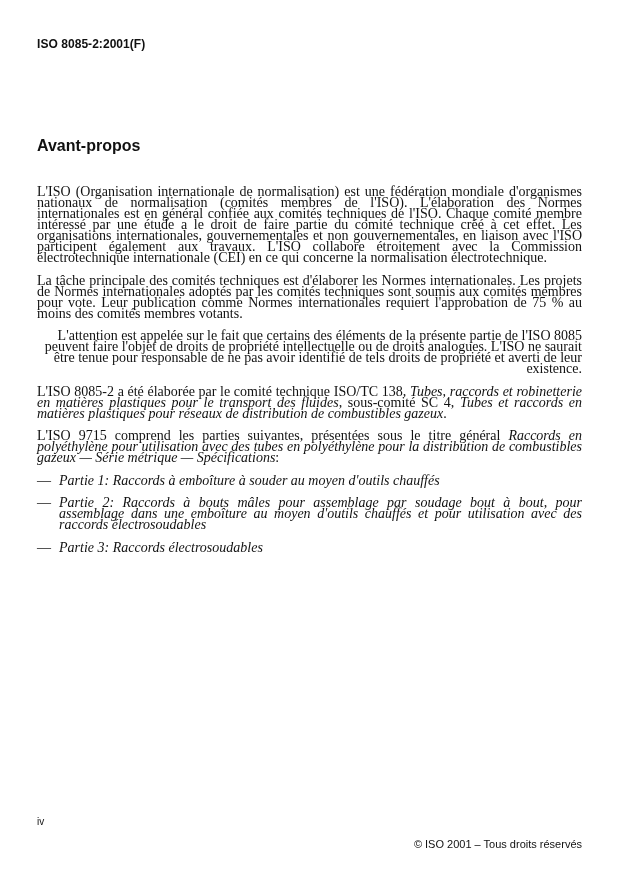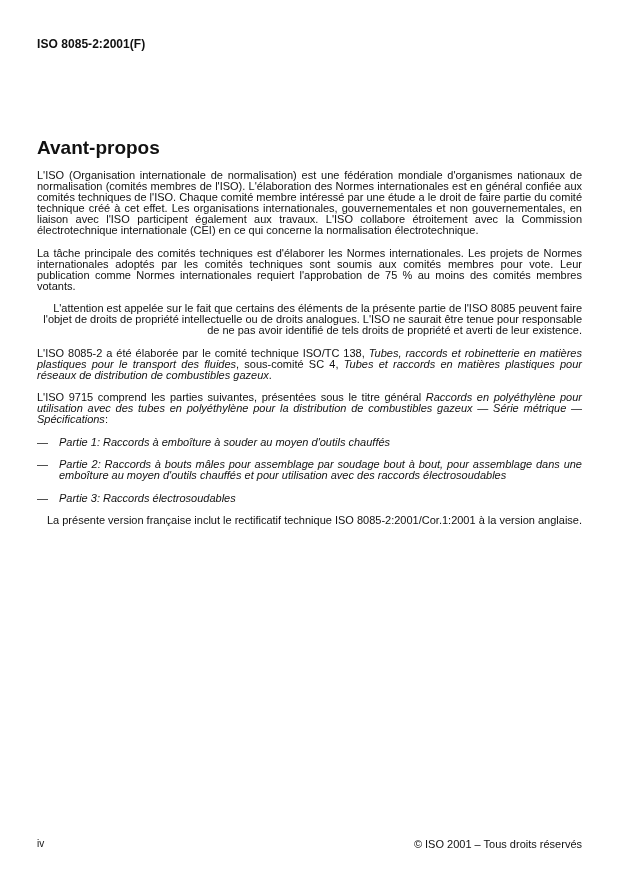--- a/index.html
+++ b/index.html
@@ -1,26 +1,26 @@
 <!DOCTYPE html>
 <html><head>
 <meta charset="utf-8">
 <style>
   html, body { margin: 0; padding: 0; background: #ffffff; }
   body { width: 619px; height: 877px; position: relative; overflow: hidden;
          font-family: "Liberation Sans", sans-serif; color: #111; }
   .hdr { position: absolute; left: 37px; top: 37px; font-size: 12px; font-weight: bold; letter-spacing: 0.05px; }
-  .title { position: absolute; left: 37px; top: 137px; font-size: 19px; font-weight: bold; margin: 0; }
-  .body { position: absolute; left: 37px; top: 170px; width: 545px; font-size: 11px; line-height: 11px; }
+  .title { position: absolute; left: 37px; top: 137px; font-size: 16px; font-weight: bold; margin: 0; }
+  .body { position: absolute; left: 37px; top: 186px; width: 545px; font-size: 14px; line-height: 11px; font-family: Liberation Serif, serif; }
   .body p { margin: 0 0 11.5px 0; text-align: justify; }
   .body p.nj { text-align: right; }
   .li { position: relative; padding-left: 22px; margin: 0 0 11.5px 0; text-align: justify; font-style: italic; }
   .li .dash { position: absolute; left: 0; top: 0; font-style: normal; }
   i { font-style: italic; }
-  .ftr-l { position: absolute; left: 37px; top: 838px; font-size: 10px; }
+  .ftr-l { position: absolute; left: 37px; top: 816px; font-size: 10px; }
   .ftr-r { position: absolute; right: 37px; top: 838px; font-size: 11px; }
 </style>
 </head>
 <body>
 
 <div class="hdr">ISO 8085-2:2001(F)</div>
 
 <h1 class="title">Avant-propos</h1>
 
 <div class="body">
@@ -38,17 +38,16 @@
   </div>
   <div class="li">
     <span class="dash">—</span>
     <span>Partie 2: Raccords à bouts mâles pour assemblage par soudage bout à bout, pour assemblage dans une emboîture au moyen d'outils chauffés et pour utilisation avec des raccords électrosoudables</span>
   </div>
   <div class="li">
     <span class="dash">—</span>
     <span>Partie 3: Raccords électrosoudables</span>
   </div>
 
-  <p class="nj">La présente version française inclut le rectificatif technique ISO 8085-2:2001/Cor.1:2001 à la version anglaise.</p>
 </div>
 
 <div class="ftr-l">iv</div>
 <div class="ftr-r">© ISO 2001 – Tous droits réservés</div>
 
 </body></html>

